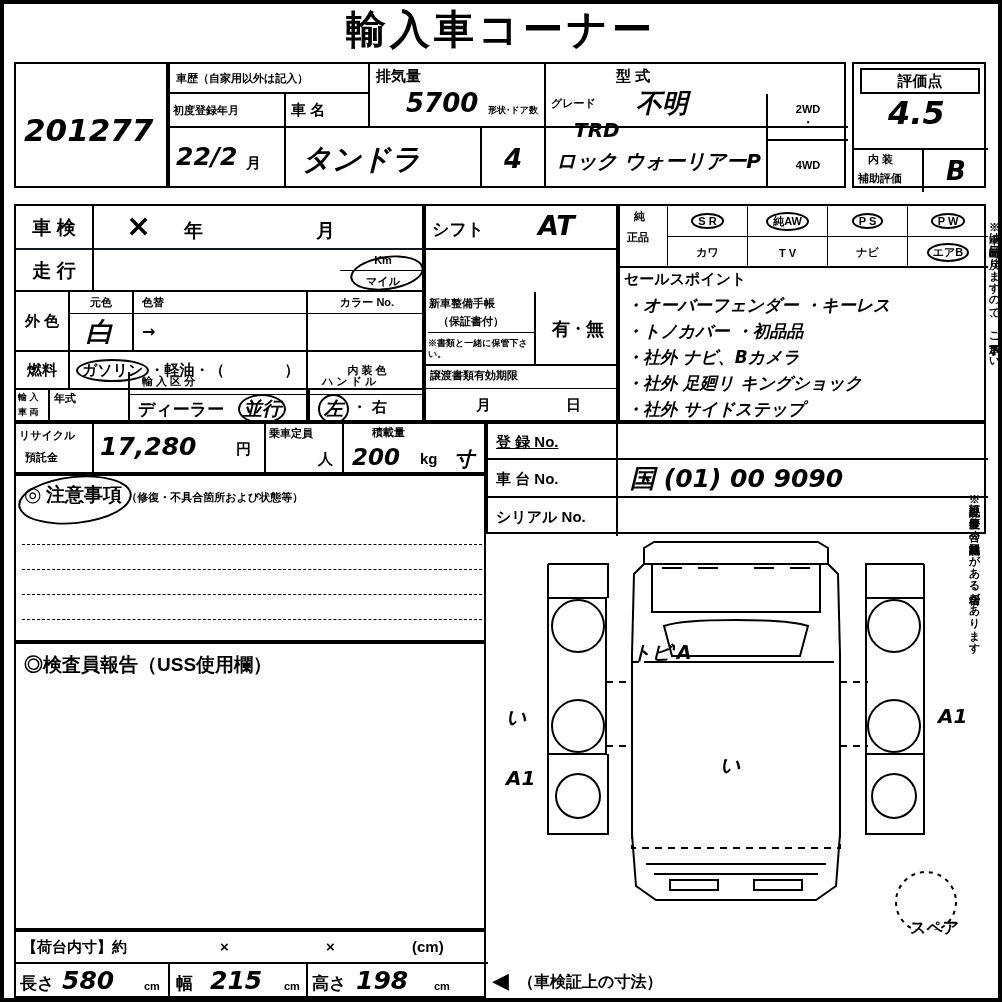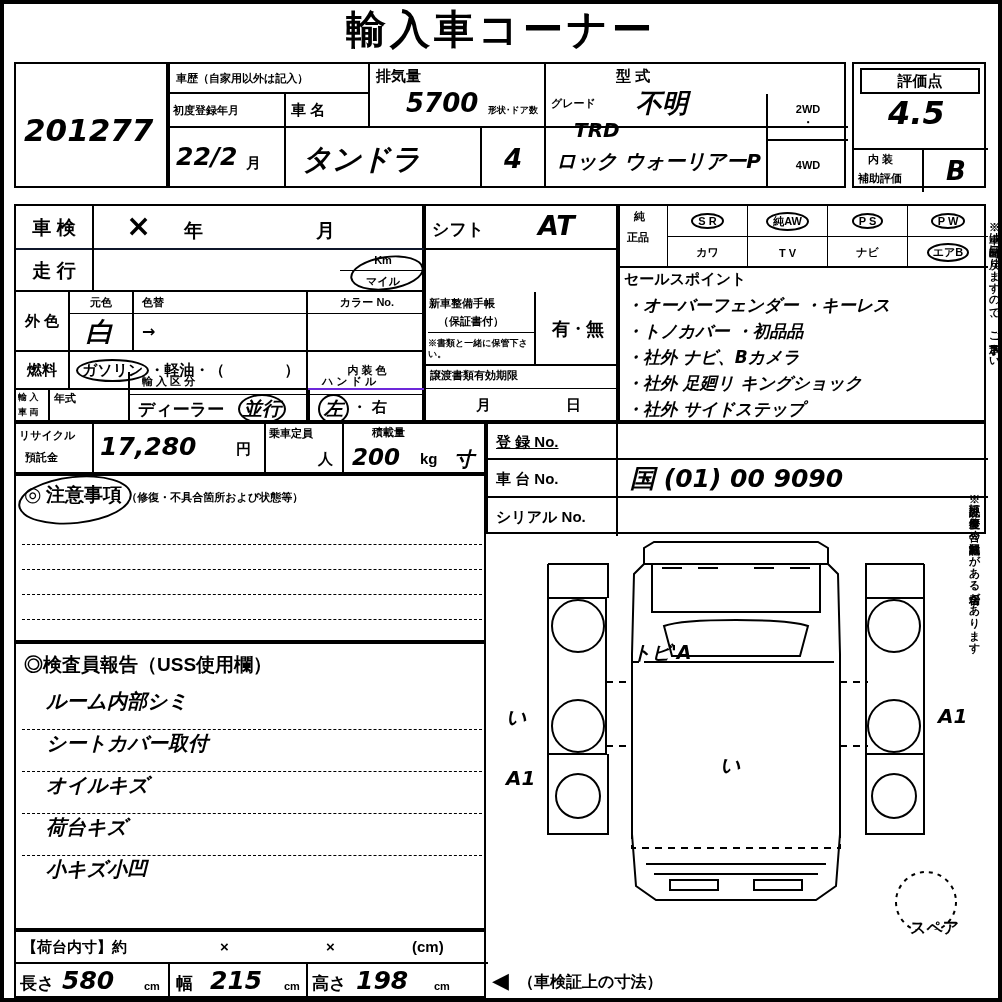--- a/index.html
+++ b/index.html
@@ -174,21 +174,21 @@
           <span class="lbl">燃料</span>
         </div>
     </div>
     <div class="box" style="left:54px;top:146px;width:238px;height:38px;border-right:2px solid #000;border-bottom:2px solid #000;">
       <div class="lft" style="height:100%;padding-left:6px;">
         <span class="lbl" style="border:2px solid #000;border-radius:50%;padding:0 4px;">ガソリン</span>
         <span class="lbl">・軽油・（</span>
         <span class="lbl" style="margin-left:60px;">）</span>
       </div>
     </div>
-    <div class="box" style="left:292px;top:146px;width:118px;height:38px;border-bottom:2px solid #6d28d9;">
+    <div class="box" style="left:292px;top:146px;width:118px;height:38px;border-bottom:2px solid #000000;">
       <div class="ctr" style="height:100%;">
           <span class="sm">内 装 色</span>
         </div>
     </div>
 
     <div class="box" style="left:0;top:184px;width:34px;height:34px;border-right:2px solid #000;">
       <div class="xs" style="position:absolute;left:2px;top:1px;">輸 入</div>
       <div class="xs" style="position:absolute;left:2px;top:16px;">車 両</div>
     </div>
     <div class="box" style="left:34px;top:184px;width:80px;height:34px;border-right:2px solid #000;">
@@ -359,27 +359,20 @@
       <div class="dotted" style="height:24px;"></div>
       <div class="dotted" style="height:24px;"></div>
       <div class="dotted" style="height:24px;"></div>
       <div class="dotted" style="height:24px;"></div>
       <div style="height:24px;"></div>
     </div>
   </div>
 
   <div class="box bd" style="left:14px;top:642px;width:472px;height:288px;">
     <div class="lbl" style="position:absolute;left:8px;top:8px;font-size:19px;text-align:right;">◎検査員報告（USS使用欄）</div>
-    <div style="position:absolute;left:6px;top:44px;width:460px;">
-      <div class="dotted hw" style="height:42px;font-size:20px;padding-left:24px;box-sizing:border-box;">ルーム内部シミ</div>
-      <div class="dotted hw" style="height:42px;font-size:20px;padding-left:24px;box-sizing:border-box;">シートカバー取付</div>
-      <div class="dotted hw" style="height:42px;font-size:20px;padding-left:24px;box-sizing:border-box;">オイルキズ</div>
-      <div class="dotted hw" style="height:42px;font-size:20px;padding-left:24px;box-sizing:border-box;">荷台キズ</div>
-      <div class="hw" style="height:42px;font-size:20px;padding-left:24px;box-sizing:border-box;">小キズ小凹</div>
-    </div>
   </div>
 
   <div class="box" style="left:486px;top:534px;width:500px;height:396px;">
     <svg viewBox="0 0 500 396" width="500" height="396">
       <g fill="none" stroke="#000" stroke-width="2">
 
         <rect x="62" y="64" width="58" height="156"></rect>
         <rect x="380" y="64" width="58" height="156"></rect>
 
         <path d="M62 30 L122 30 L122 64"></path>

